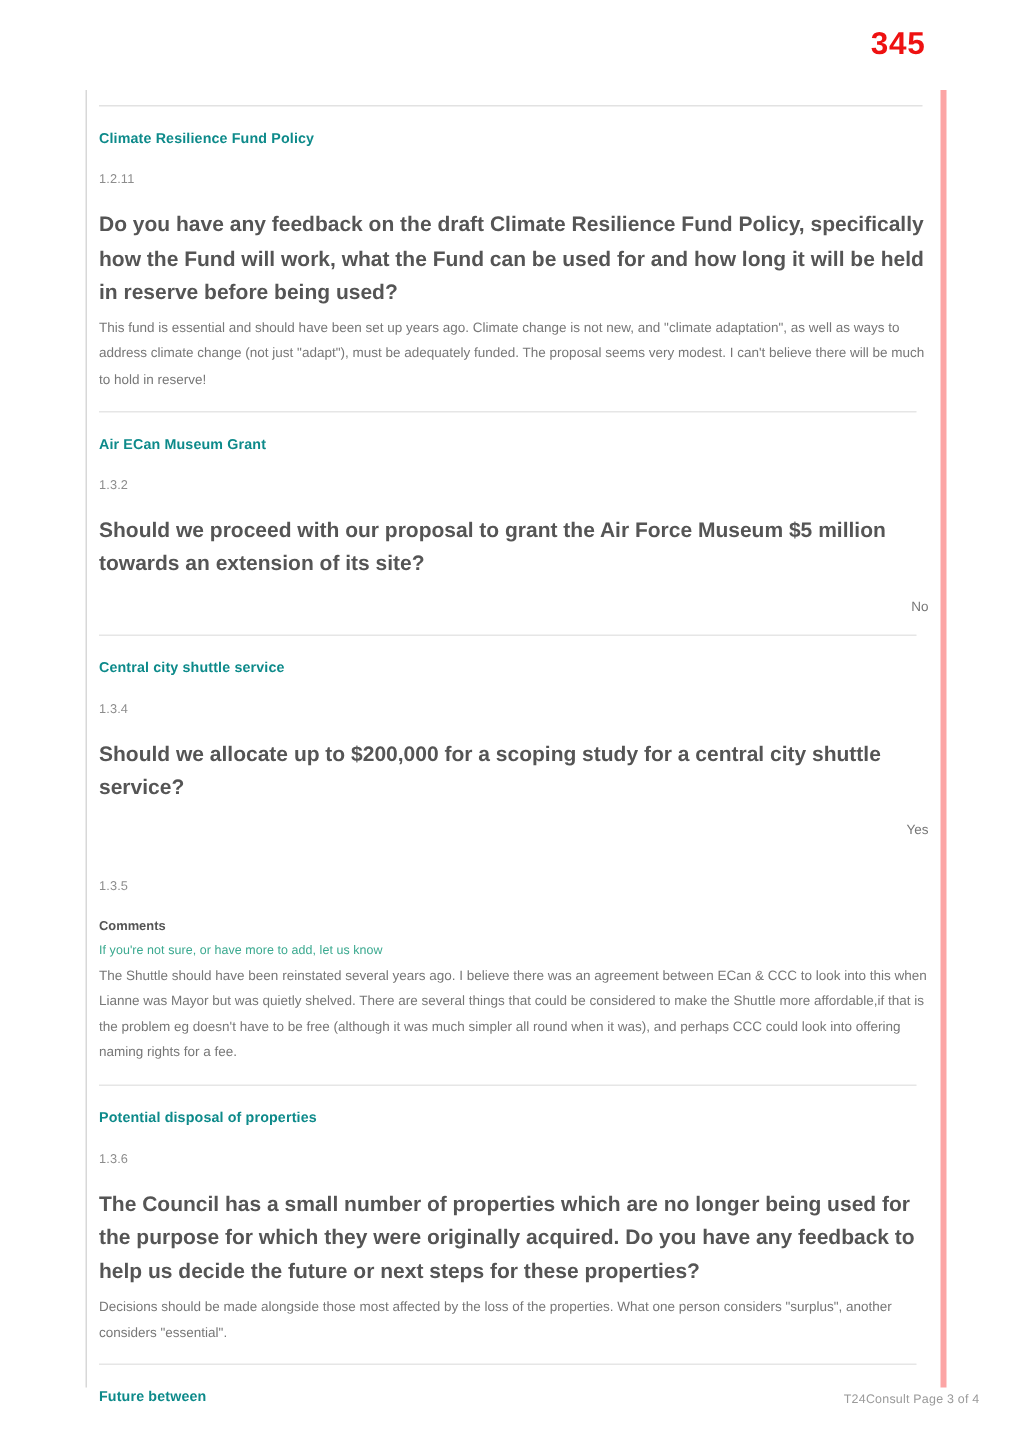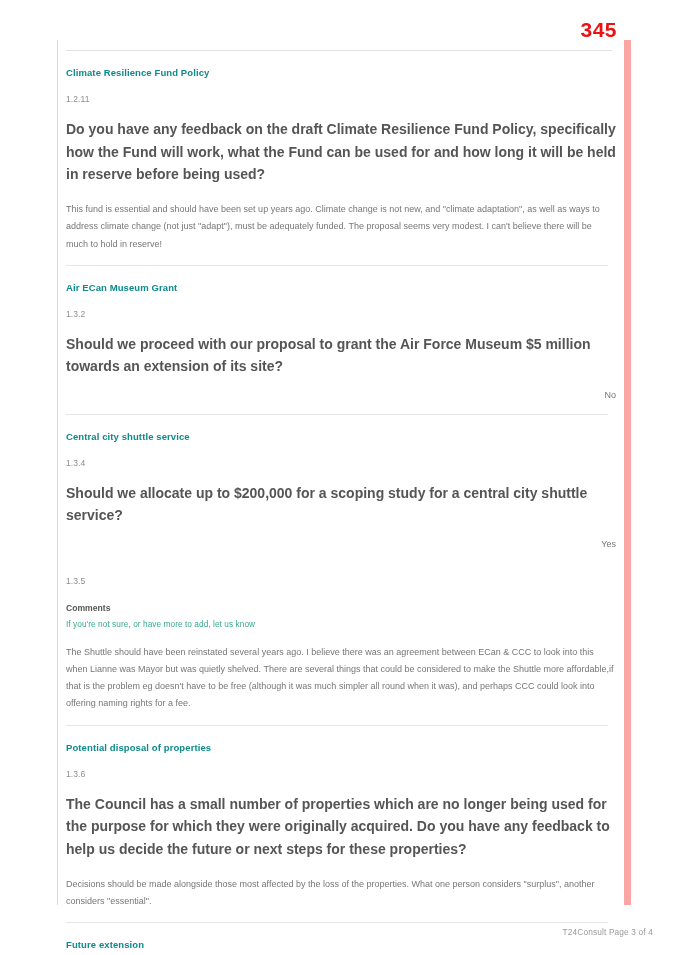--- a/index.html
+++ b/index.html
@@ -31,25 +31,25 @@
     font-weight: 700;
     color: #ee1111;
     letter-spacing: 0.5px;
     line-height: 1;
   }
 
   
   .content-frame {
     position: absolute;
     left: 57px;
-    top: 40px;
+    top: 60px;
     width: 574px;
     height: 865px;
     border-left: 1px solid #d8d8d8;
-    border-right: 7px solid #fca5a5;
+    border-right: 4px solid #fca5a5;
     box-sizing: border-box;
     padding: 0 4px;
   }
 
   .top-rule {
     height: 1px;
     background: #e2e2e2;
     margin: 10px 8px 0 4px;
   }
 
@@ -91,21 +91,21 @@
     line-height: 1.62;
     margin-top: 14px;
     margin-bottom: 0;
     max-width: 562px;
   }
 
   .answer {
     color: #777777;
     font-size: 9px;
     line-height: 1.92;
-    margin-top: 15px;
+    margin-top: 4px;
     margin-bottom: 0;
     max-width: 562px;
     font-weight: 400;
   }
 
   .answer.short {
     line-height: 1.4;
     margin-top: 11px;
     text-align: right;
   }
@@ -183,21 +183,21 @@
 
     <div class="section">
       <div class="section-heading">Potential disposal of properties</div>
       <div class="q-number">1.3.6</div>
       <div class="question">The Council has a small number of properties which are no longer being used for the purpose for which they were originally acquired. Do you have any feedback to help us decide the future or next steps for these properties?</div>
       <div class="answer">Decisions should be made alongside those most affected by the loss of the properties.  What one person considers "surplus", another considers "essential".</div>
       <div class="section-rule"></div>
     </div>
 
     <div class="section">
-      <div class="section-heading">Future extension</div>
+      <div class="section-heading">Future between</div>
       <div class="spacer-bottom"></div>
     </div>
 
   </div>
 
   <div class="footer">T24Consult  Page 3 of 4</div>
 
 </div>
 
 </body></html>

